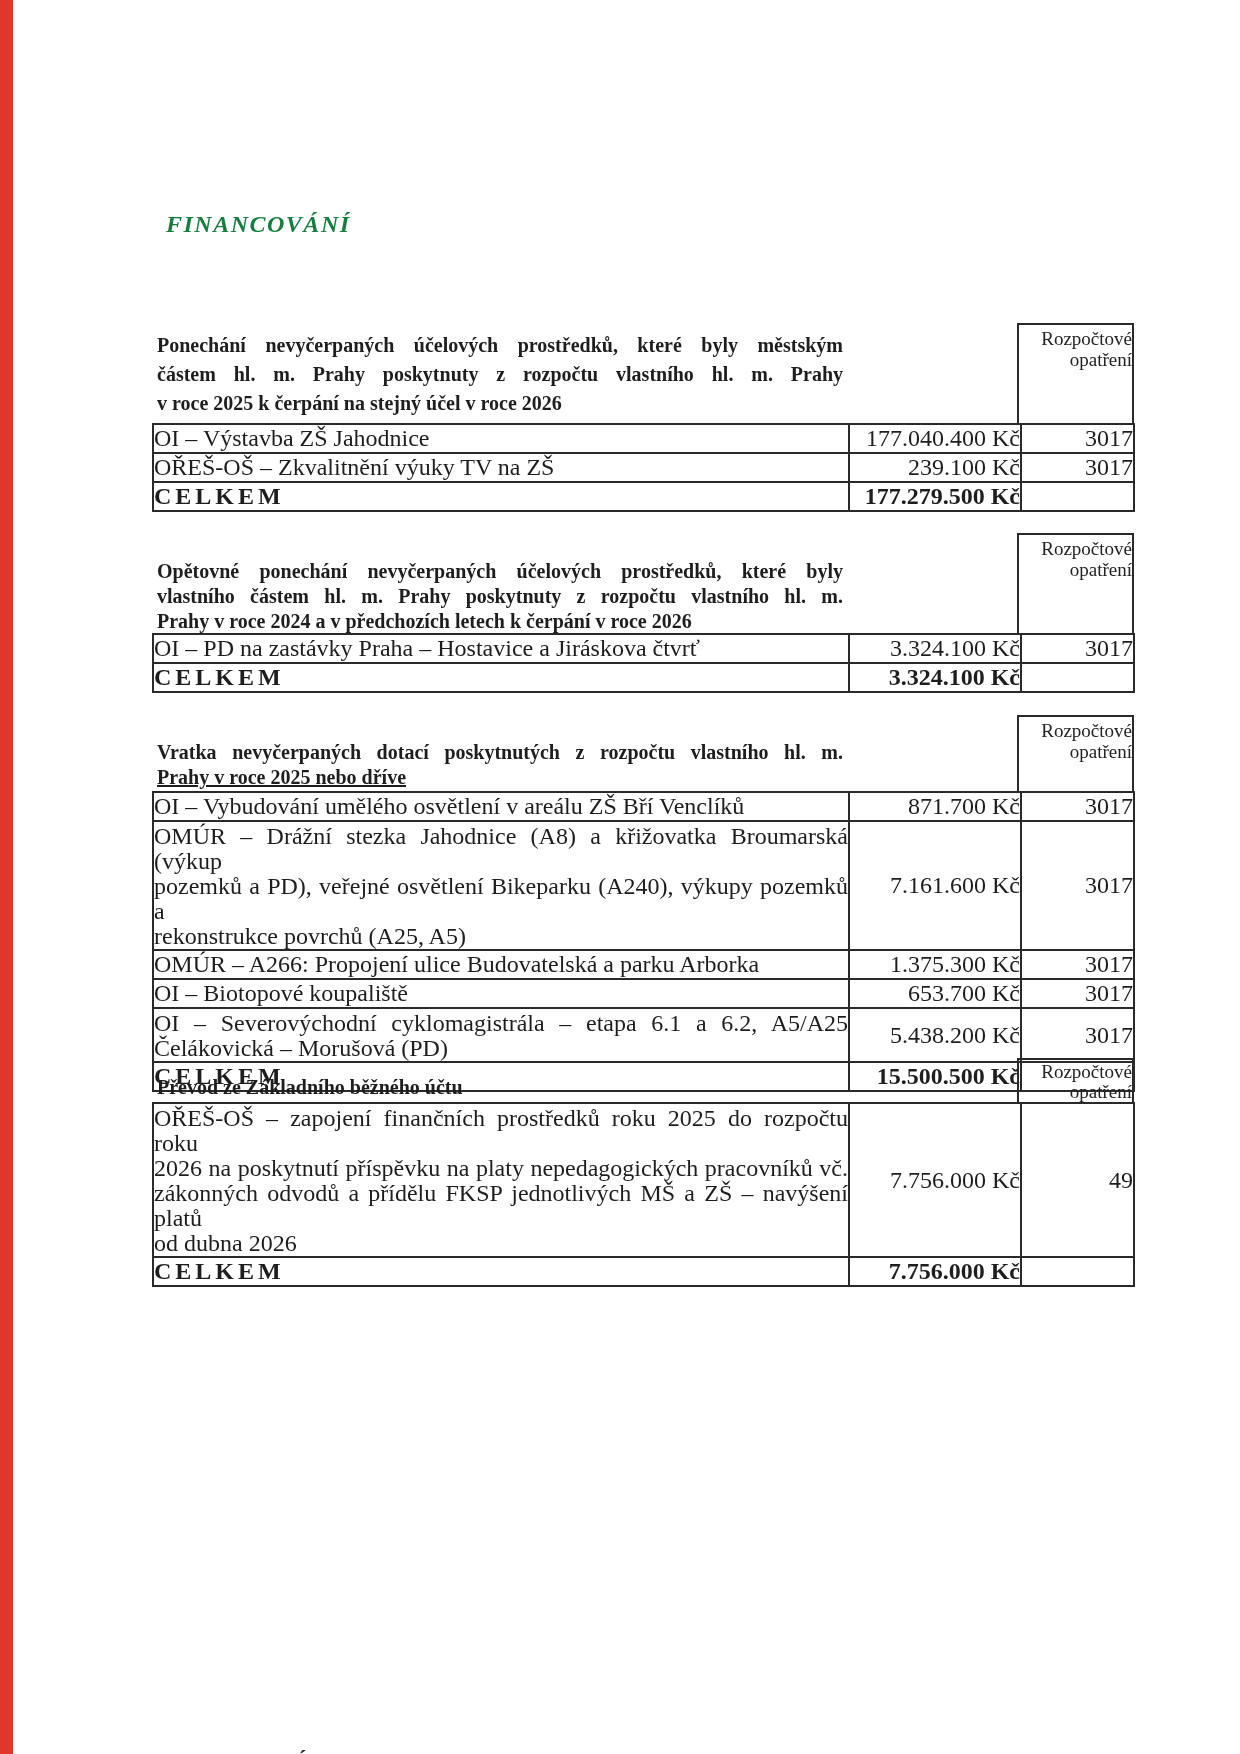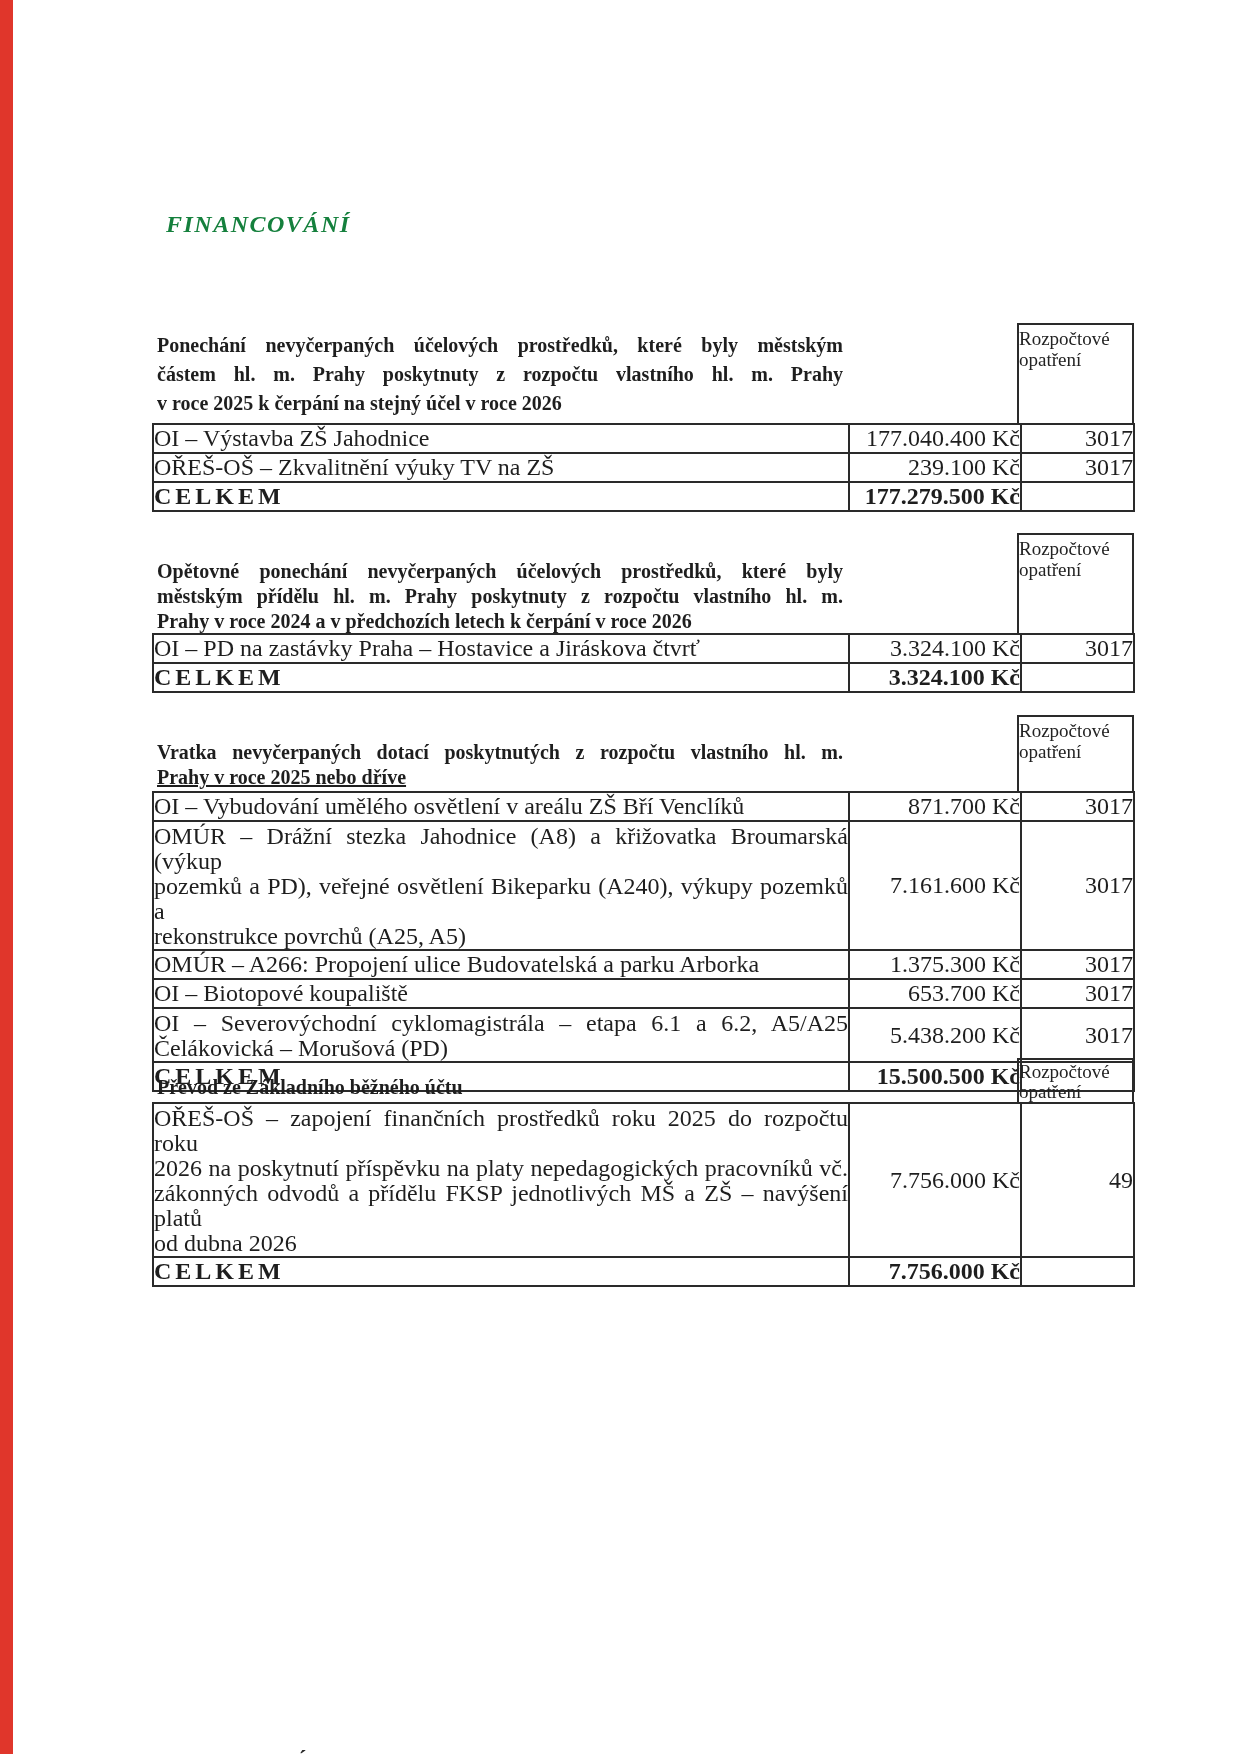--- a/index.html
+++ b/index.html
@@ -17,21 +17,21 @@
   }
   .doc-title{
     position:absolute;left:166px;top:211px;
     font-size:24px;font-weight:bold;font-style:italic;
     letter-spacing:1.5px;color:#15803d;
   }
   .opbox{
     position:absolute;left:1017px;width:117px;
     box-sizing:border-box;
     border:2px solid #2a2a2a;border-bottom:none;
-    text-align:left;
+    text-align:right;
     font-size:19px;line-height:21px;
     padding-top:3px;color:#232323;
   }
   .sec-head{
     position:absolute;left:157px;width:686px;
     font-size:20px;font-weight:bold;color:#1e1e1e;
   }
   .sec-head .jl{text-align:justify;text-align-last:justify;}
   .sec-head .ll{text-align:left;}
   table.t{
@@ -102,21 +102,21 @@
     </tr>
   </tbody>
     </table>
 
   <div class="opbox" style="top:533px;height:100px;">
     <div>Rozpočtové</div>
     <div>opatření</div>
   </div>
   <div class="sec-head" style="top:560px;">
     <div class="jl" style="height:25px;">Opětovné ponechání nevyčerpaných účelových prostředků, které byly</div>
-    <div class="jl" style="height:25px;">městským přídělu hl. m. Prahy poskytnuty z rozpočtu vlastního hl. m.</div>
+    <div class="jl" style="height:25px;">vlastního částem hl. m. Prahy poskytnuty z rozpočtu vlastního hl. m.</div>
     <div class="ll" style="height:25px;">Prahy v roce 2024 a v předchozích letech k čerpání v roce 2026</div>
   </div>
   <table class="t" style="top:633px;">
     <colgroup>
         <col style="width:696px">
         <col style="width:172px">
         <col style="width:113px">
       </colgroup>
     <tbody>
         <tr style="height:27px;">

